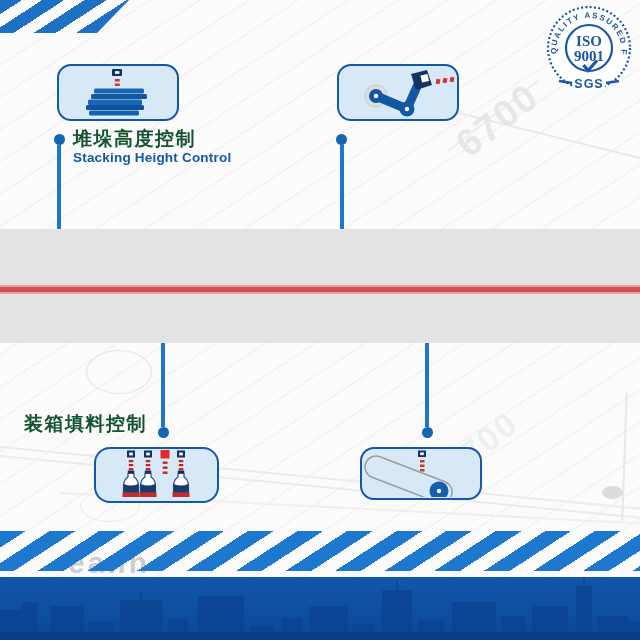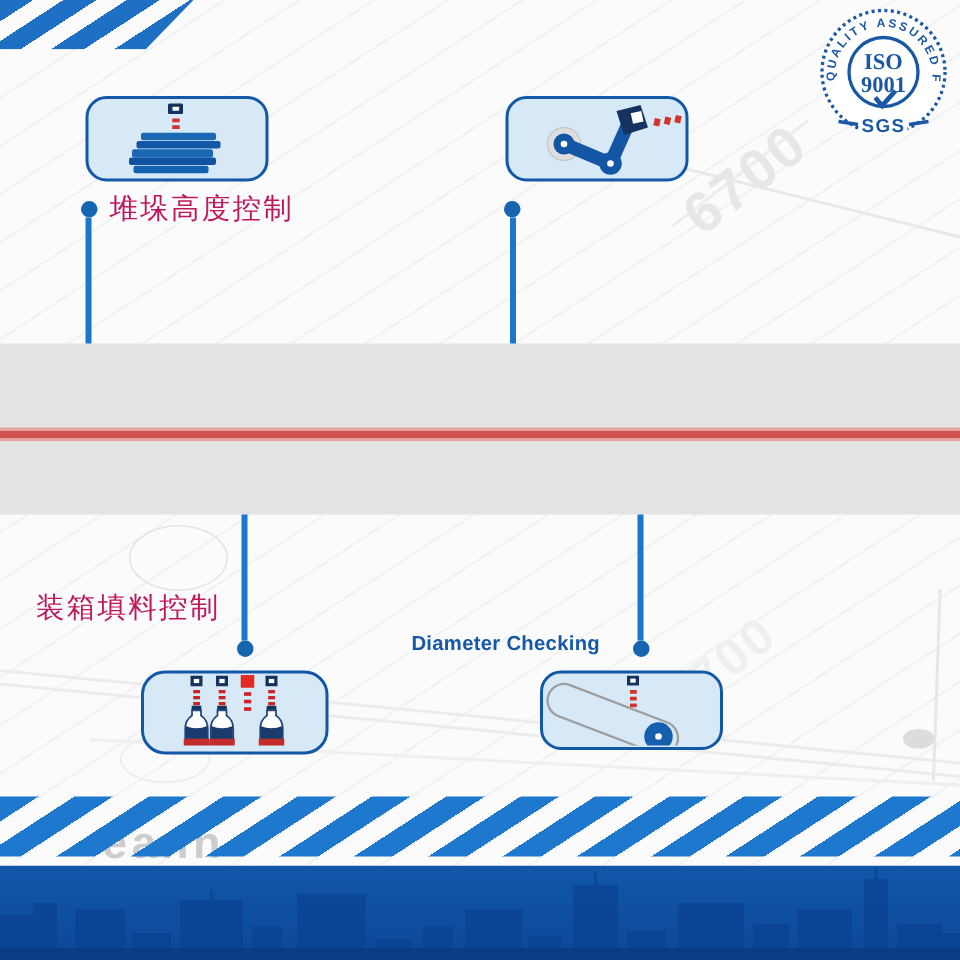--- a/index.html
+++ b/index.html
@@ -40,21 +40,21 @@
   .footer{position:absolute;left:0;top:577px;width:640px;height:63px;z-index:3;}
 
   
   .ibox{
     position:absolute;background:#d7e9f6;border:2.5px solid #1358a8;
     border-radius:14px;box-sizing:border-box;z-index:4;
   }
   .ibox svg{position:absolute;left:0;top:0;}
   .connector{position:absolute;width:4px;background:#1b76cd;z-index:4;}
   .bullet{position:absolute;width:11px;height:11px;border-radius:50%;background:#1565b0;z-index:4;}
-  .zh{position:absolute;font-size:19px;color:#be185d;font-weight:400;letter-spacing:1.5px;z-index:4;white-space:nowrap;}
+  .zh{position:absolute;font-size:19px;color:#14532d;font-weight:700;letter-spacing:1.5px;z-index:4;white-space:nowrap;}
   .en{position:absolute;font-size:13.5px;color:#1658a8;font-weight:600;letter-spacing:.2px;z-index:4;white-space:nowrap;}
   .ralign{text-align:right;}
 
   .badge{position:absolute;left:545px;top:4px;width:88px;height:88px;z-index:5;}
 </style>
 </head>
 <body>
 
 <div class="stage">
 
@@ -85,20 +85,21 @@
       <rect x="35" y="22.5" width="50" height="5" rx="1.5" fill="#1a67b4"></rect>
       <rect x="32" y="28" width="56" height="5" rx="1.5" fill="#1258a7"></rect>
       <rect x="29" y="33.5" width="54" height="5.5" rx="1.5" fill="#1a67b4"></rect>
       <rect x="27" y="39" width="58" height="5" rx="1.5" fill="#0f52a0"></rect>
       <rect x="30" y="44.5" width="50" height="5" rx="1.5" fill="#1461af"></rect>
     </svg>
   </div>
   <div class="bullet" style="left:53.5px;top:134px;"></div>
   <div class="connector" style="left:57px;top:145px;height:84px;"></div>
   <div class="zh" style="left:73px;top:126px;">堆垛高度控制</div>
+  <div class="en" style="left:73px;top:150px;">Stacking Height Control</div>
 
   <div class="ibox" style="left:337px;top:64px;width:122px;height:57px;">
     <svg width="117" height="52" viewBox="0 0 117 52">
       <circle cx="37" cy="30" r="11" fill="#dedede" stroke="#c8c8c8" stroke-width="1"></circle>
       <line x1="37" y1="30" x2="68" y2="43" stroke="#1356a4" stroke-width="9" stroke-linecap="round"></line>
       <line x1="68" y1="43" x2="80" y2="16" stroke="#1356a4" stroke-width="9" stroke-linecap="round"></line>
       <circle cx="68" cy="43" r="7.5" fill="#1356a4"></circle>
       <circle cx="68" cy="43" r="2.2" fill="#ffffff"></circle>
       <circle cx="37" cy="30" r="7" fill="#1356a4"></circle>
       <circle cx="37" cy="30" r="2.2" fill="#ffffff"></circle>
@@ -107,21 +108,21 @@
       <rect x="97" y="13" width="4" height="5" fill="#d0342c" transform="rotate(12 99 15.5)"></rect>
       <rect x="104" y="12" width="4" height="5" fill="#d0342c" transform="rotate(12 106 14.5)"></rect>
       <rect x="111" y="11" width="4" height="5" fill="#d0342c" transform="rotate(12 113 13.5)"></rect>
     </svg>
   </div>
   <div class="bullet" style="left:336px;top:134px;"></div>
   <div class="connector" style="left:339.5px;top:145px;height:84px;"></div>
 
   <div class="connector" style="left:161px;top:343px;height:84px;"></div>
   <div class="bullet" style="left:157.5px;top:427px;"></div>
-  <div class="zh ralign" style="left:7px;top:392px;width:140px;">装箱填料控制</div>
+  <div class="zh ralign" style="left:7px;top:411px;width:140px;">装箱填料控制</div>
   <div class="ibox" style="left:94px;top:447px;width:125px;height:56px;border-radius:16px;">
     <svg width="120" height="51" viewBox="0 0 120 51">
 
       <g>
         <rect x="31" y="1.5" width="8" height="7" fill="#15335f"></rect>
           <rect x="33.2" y="3.6" width="3.6" height="2.8" fill="#fff"></rect>
         <rect x="48" y="1.5" width="8" height="7" fill="#15335f"></rect>
           <rect x="50.2" y="3.6" width="3.6" height="2.8" fill="#fff"></rect>
         <rect x="64.5" y="1" width="9" height="8.5" fill="#e32b24"></rect>
         <rect x="81" y="1.5" width="8" height="7" fill="#15335f"></rect>
@@ -161,21 +162,20 @@
           <path d="M -3,24.5 L -3,28 Q -7.5,31 -7.5,37 L -7.5,43.5 L 7.5,43.5 L 7.5,37 Q 7.5,31 3,28 L 3,24.5 Z" fill="#ffffff" stroke="#27497a" stroke-width="1.2"></path>
           <path d="M -7.2,35 L -7.2,43 L 7.2,43 L 7.2,35 Q 0,38 -7.2,35 Z" fill="#1a3b6e"></path>
           <rect x="-8.5" y="43.5" width="17" height="4.5" fill="#c42b2b"></rect>
         </g>
       </g>
     </svg>
   </div>
 
   <div class="connector" style="left:425px;top:343px;height:84px;"></div>
   <div class="bullet" style="left:421.5px;top:427px;"></div>
-  <div class="en ralign" style="left:260px;top:421px;width:140px;">Diameter Checking</div>
   <div class="ibox" style="left:360px;top:447px;width:122px;height:53px;">
     <svg width="117" height="48" viewBox="0 0 117 48">
       <rect x="56" y="1.5" width="8" height="6.5" fill="#15335f"></rect>
       <rect x="58.2" y="3.4" width="3.6" height="2.7" fill="#ffffff"></rect>
       <rect x="58" y="11" width="4.5" height="2.5" fill="#d0342c"></rect>
       <rect x="58" y="15.5" width="4.5" height="2.5" fill="#d0342c"></rect>
       <rect x="58" y="20" width="4.5" height="2.5" fill="#d0342c"></rect>
       <rect x="0.7" y="19.5" width="91.6" height="22" rx="11" fill="none" stroke="#9d9d9d" stroke-width="1.5" transform="rotate(21 46.5 30.5)"></rect>
       <circle cx="77" cy="42" r="9.5" fill="#1460ae"></circle>
       <circle cx="77" cy="42" r="2.2" fill="#ffffff"></circle>

